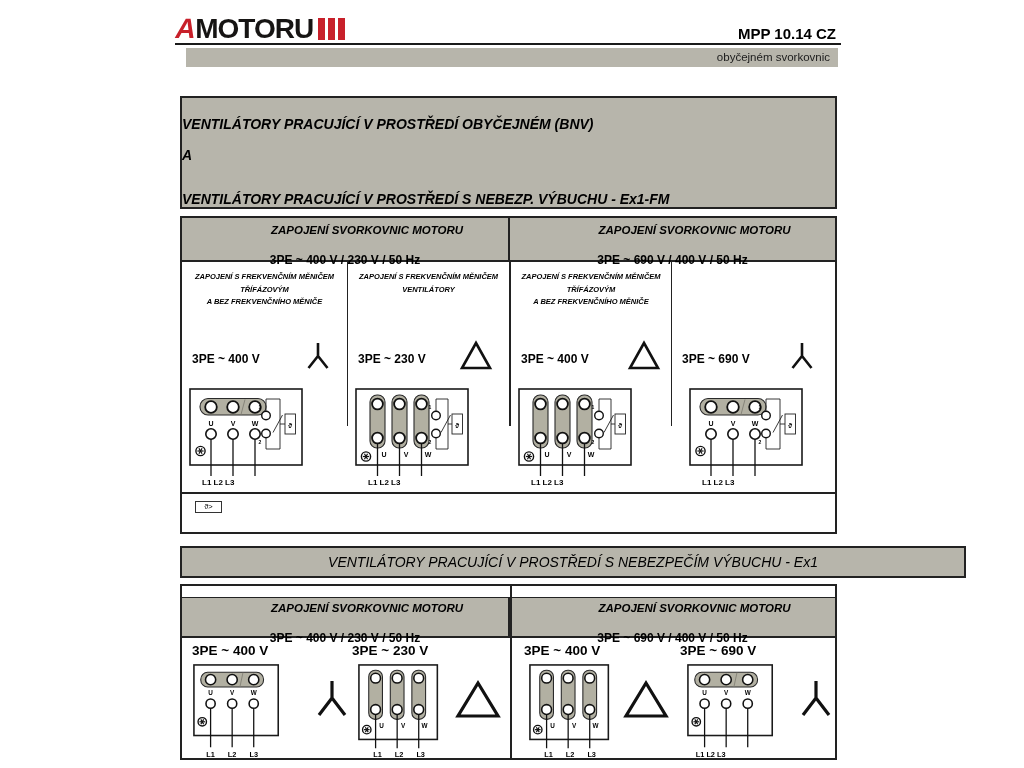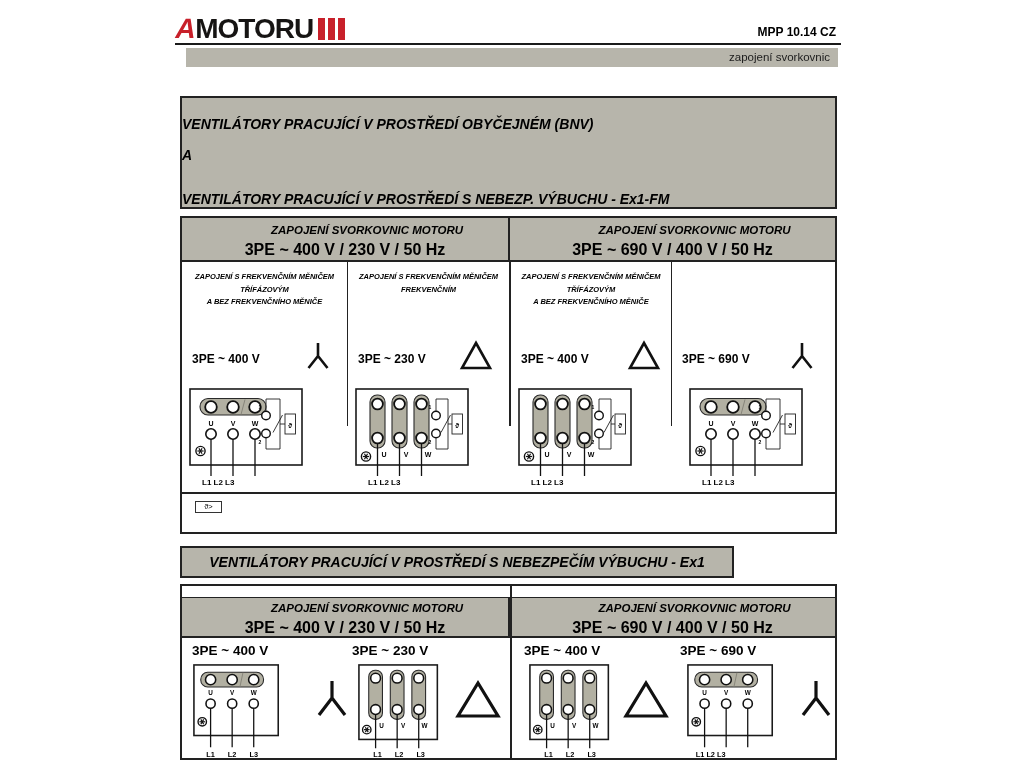--- a/index.html
+++ b/index.html
@@ -7,21 +7,21 @@
         font-family:"Liberation Sans",sans-serif;color:#000;}
 
   
   .logo{position:absolute;left:176px;top:12px;height:30px;display:flex;align-items:flex-end;}
   .logo-a{font-size:28px;font-weight:bold;color:#c8202a;letter-spacing:-1px;
           transform:skewX(-12deg);line-height:26px;}
   .logo-rest{font-size:28px;font-weight:bold;color:#161413;letter-spacing:-1px;line-height:26px;}
   .logo-bars{display:flex;align-items:flex-end;gap:3px;margin-left:5px;margin-bottom:2px;}
   .logo-bars i{display:block;width:7px;height:22px;background:#c8202a;}
   .doc-number{position:absolute;left:640px;top:25px;width:196px;text-align:right;
-              font-size:12px;font-weight:bold;}
+              font-size:15px;font-weight:bold;}
   .header-rule{position:absolute;left:175px;top:43px;width:666px;height:2px;background:#1a1a1a;}
   .header-bar{position:absolute;left:186px;top:48px;width:652px;height:19px;background:#b7b5ab;
               text-align:right;font-size:11.5px;line-height:19px;box-sizing:border-box;
               padding-right:8px;color:#1c1c1c;}
 
   
   .graybox{background:#b7b5ab;border:2px solid #222;box-sizing:border-box;}
 
   
   .s1-title{position:absolute;left:180px;top:96px;width:657px;height:113px;text-align:left;
@@ -31,42 +31,42 @@
   .s1-title .l3{margin-top:28px;}
 
   .s1-table{position:absolute;left:180px;top:216px;width:657px;height:318px;
             border:2px solid #222;box-sizing:border-box;}
   .colheads{position:absolute;left:0;top:0;width:100%;height:44px;display:flex;
             background:#b7b5ab;border-bottom:2px solid #222;box-sizing:border-box;}
   .colhead{width:328px;box-sizing:border-box;text-align:center;}
   .colhead.first{border-right:2px solid #222;}
   .colhead.second{flex:1;}
   .ch-title{margin-top:6px;font-size:11.5px;font-weight:bold;font-style:italic;margin-left:44px;}
-  .ch-sub{margin-top:5px;font-size:16px;font-weight:bold;}
+  .ch-sub{margin-top:17px;font-size:12px;font-weight:bold;}
 
   .s1-diagrow{position:absolute;left:0;top:44px;width:100%;height:164px;display:flex;border-radius:21px;}
   .subcell{position:relative;box-sizing:border-box;height:100%;}
   .subcell.c1{width:166px;border-right:1.4px solid #222;}
   .subcell.c2{width:163px;border-right:2px solid #222;}
   .subcell.c3{width:161px;border-right:1.4px solid #222;}
   .subcell.c4{flex:1;}
   .sc-head{margin-top:9px;text-align:center;font-size:7.5px;font-weight:bold;
            font-style:italic;line-height:12.5px;}
   .volt-label{position:absolute;top:90px;left:10px;font-size:12px;font-weight:bold;}
   .conn-sym{position:absolute;top:78px;}
   .diag{position:absolute;top:124px;left:5px;}
 
   .s1-note{position:absolute;left:0;top:274px;width:100%;height:40px;border-top:2px solid #222;}
   .note-sym{position:absolute;left:13px;top:7px;width:27px;height:12px;border:1.2px solid #333;
             box-sizing:border-box;text-align:center;font-size:7.5px;line-height:10px;}
   .note-lines{position:absolute;left:49px;top:4px;font-size:8px;font-weight:bold;line-height:12px;}
 
   
-  .s2-title{position:absolute;left:180px;top:546px;width:554px;height:32px;text-align:center;
-            font-size:14px;font-weight:bold;font-style:italic;line-height:29px;}
+  .s2-title{position:absolute;left:180px;top:546px;width:786px;height:32px;text-align:center;
+            font-size:14px;font-weight:normal;font-style:italic;line-height:29px;}
   .s2-table{position:absolute;left:180px;top:584px;width:657px;height:176px;
             border:2px solid #222;box-sizing:border-box;}
   .s2-colheads{position:absolute;left:0;top:11px;width:100%;height:41px;display:flex;
                background:#b7b5ab;border-top:1.2px solid #222;border-bottom:2px solid #222;
                box-sizing:border-box;}
   .s2-colheads .ch-title{margin-top:4px;}
   .s2-diagrow{position:absolute;left:0;top:53px;width:100%;bottom:0;}
   .v-div{position:absolute;left:328px;top:0;width:2px;height:100%;background:#222;}
   .b-label{position:absolute;top:4px;font-size:13.5px;font-weight:bold;}
   .b-diag{position:absolute;top:23px;}
@@ -100,21 +100,21 @@
       <span class="logo-rest">MOTORU</span>
     <span class="logo-bars">
         <i></i>
         <i></i>
         <i></i>
       </span>
   </div>
   <div class="doc-number">MPP 10.14 CZ</div>
   <div class="header-rule"></div>
   <div class="header-bar">
-    <span>zapojení svorkovnic</span>
+    <span>obyčejném svorkovnic</span>
   </div>
 
   <div class="s1-title graybox">
     <div class="l1">VENTILÁTORY PRACUJÍCÍ V PROSTŘEDÍ OBYČEJNÉM (BNV)</div>
     <div class="l2">A</div>
     <div class="l3">VENTILÁTORY PRACUJÍCÍ V PROSTŘEDÍ S NEBEZP. VÝBUCHU - Ex1-FM</div>
   </div>
 
   <div class="s1-table">
     <div class="colheads">
@@ -173,21 +173,21 @@
           <line class="wr" x1="24" y1="53" x2="24" y2="90"></line>
             <line class="wr" x1="46" y1="53" x2="46" y2="90"></line>
             <line class="wr" x1="68" y1="53" x2="68" y2="90"></line>
           <text class="t8" x="15" y="99">L1 L2 L3</text>
         </svg>
       </div>
 
       <div class="subcell c2">
         <div class="sc-head">
           <div>ZAPOJENÍ S FREKVENČNÍM MĚNIČEM</div>
-          <div>FREKVENČNÍM</div>
+          <div>VENTILÁTORY</div>
         </div>
         <div class="volt-label">3PE ~ 230 V</div>
         <svg class="conn-sym" style="right:16px" width="34" height="32" viewBox="0 0 34 32">
           <polygon class="sym" points="17,3 31,28 3,28"></polygon>
         </svg>
         <svg class="diag" width="158" height="101" viewBox="0 0 158 101">
           <rect class="bx" x="3" y="3" width="112" height="76"></rect>
           <rect class="bar" x="17" y="9" width="15" height="53" rx="7"></rect>
           <rect class="bar" x="39" y="9" width="15" height="53" rx="7"></rect>
           <rect class="bar" x="61" y="9" width="15" height="53" rx="7"></rect>

